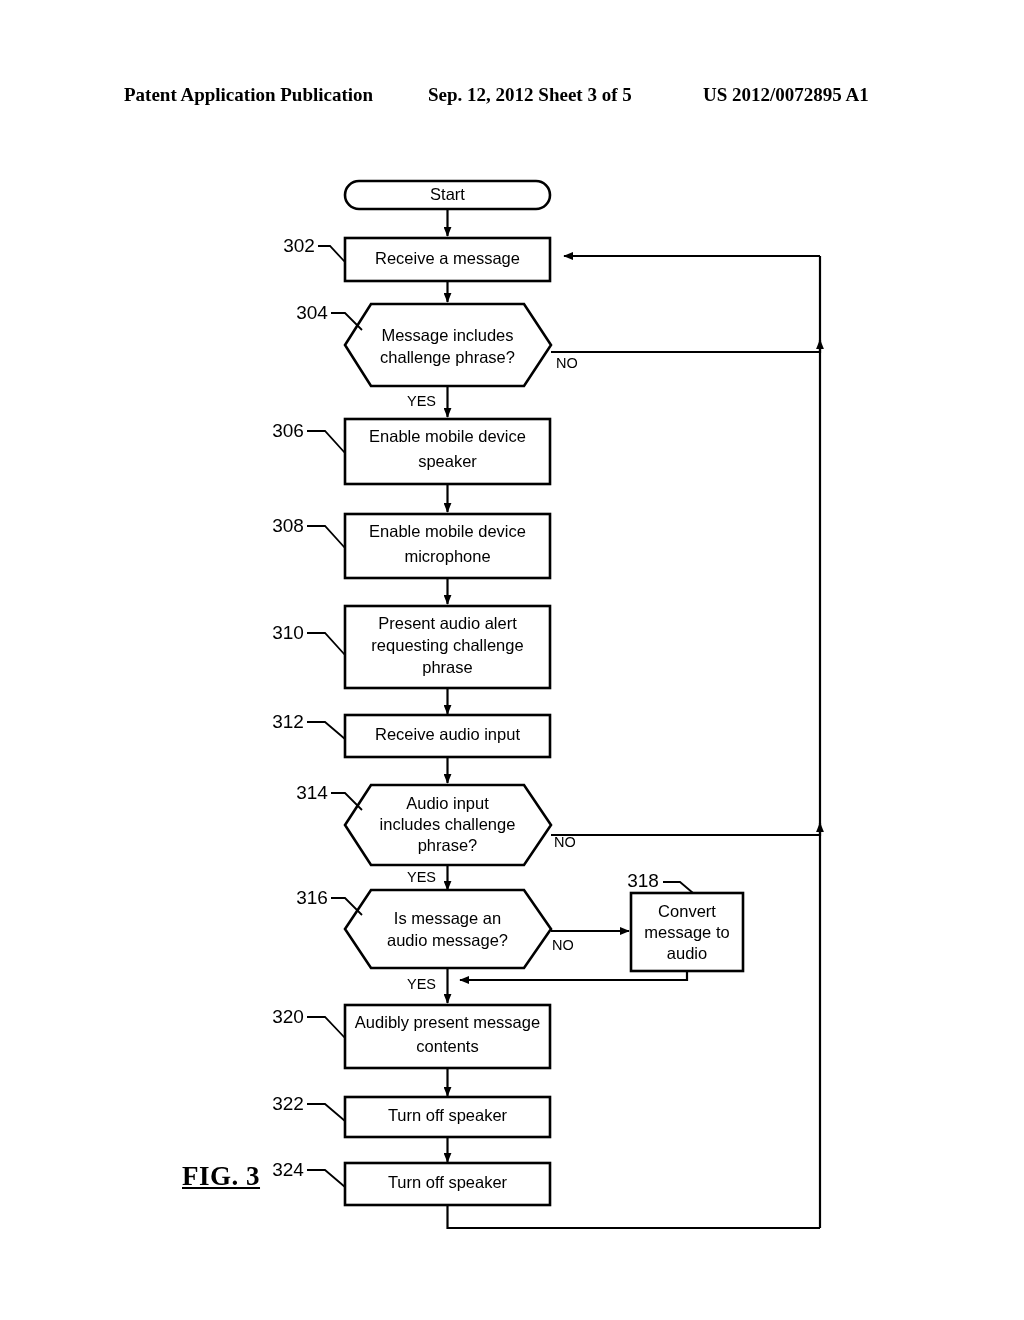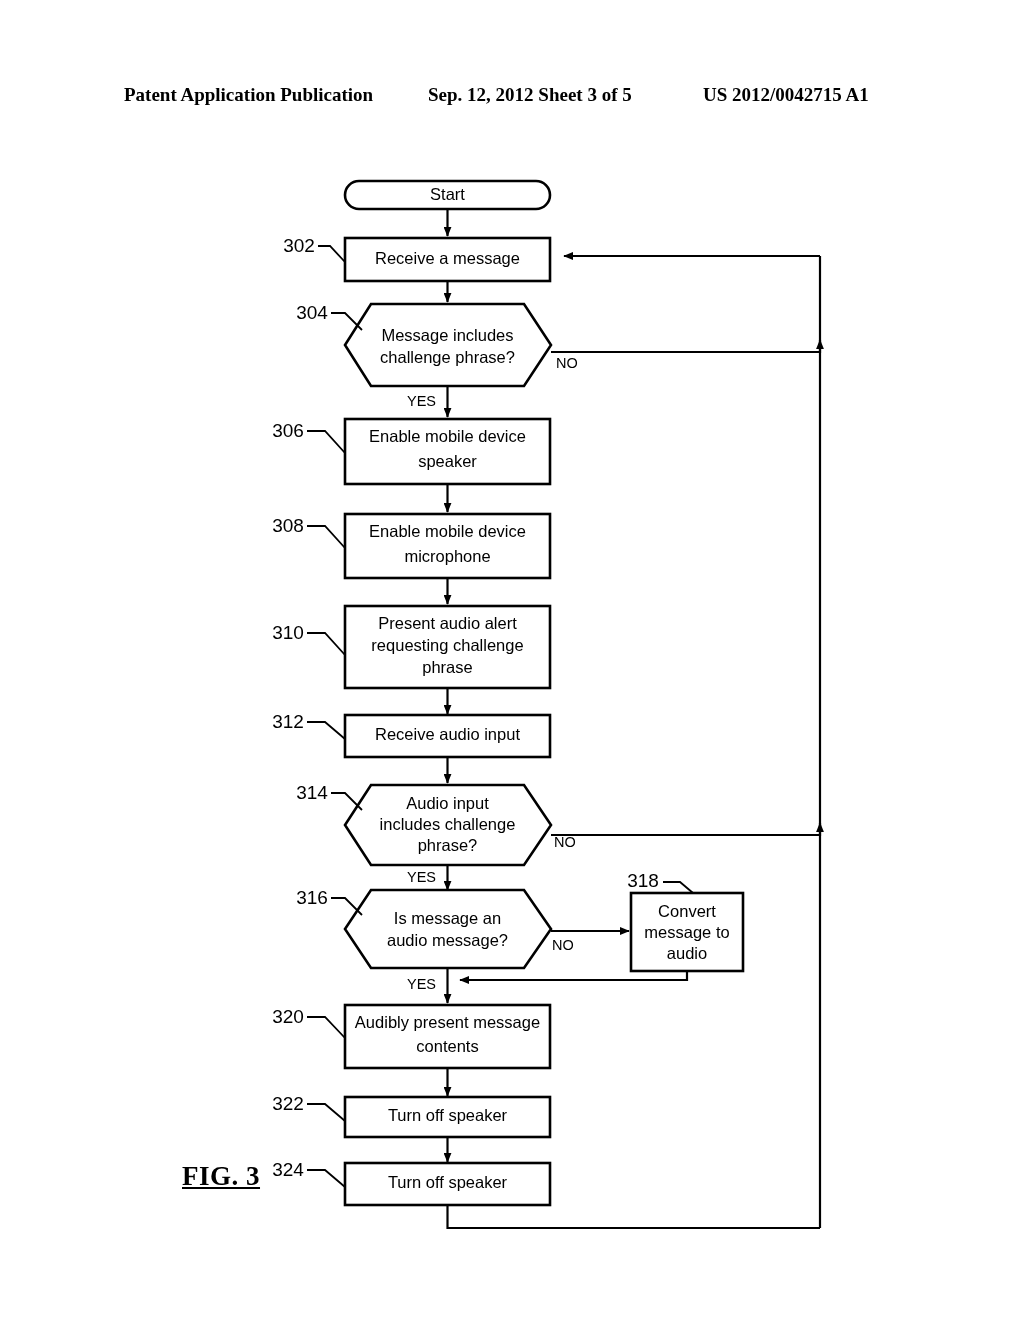--- a/index.html
+++ b/index.html
@@ -100,21 +100,21 @@
   }
 </style>
 </head>
 <body>
 
 <div id="page">
 
   <div id="header">
     <span class="hdr-left">Patent Application Publication</span>
     <span class="hdr-mid">Sep. 12, 2012  Sheet 3 of 5</span>
-    <span class="hdr-right">US 2012/0042715 A1</span>
+    <span class="hdr-right">US 2012/0072895 A1</span>
   </div>
 
   <div id="fig-label">FIG. 3</div>
 
   <svg id="diagram" width="1024" height="1320" viewBox="0 0 1024 1320">
 
     <defs>
       <marker id="arrow" markerWidth="10" markerHeight="8" refX="9.2" refY="4" orient="auto" markerUnits="userSpaceOnUse">
         <path d="M0,0 L10,4 L0,8 z" fill="#000000"></path>
       </marker>

